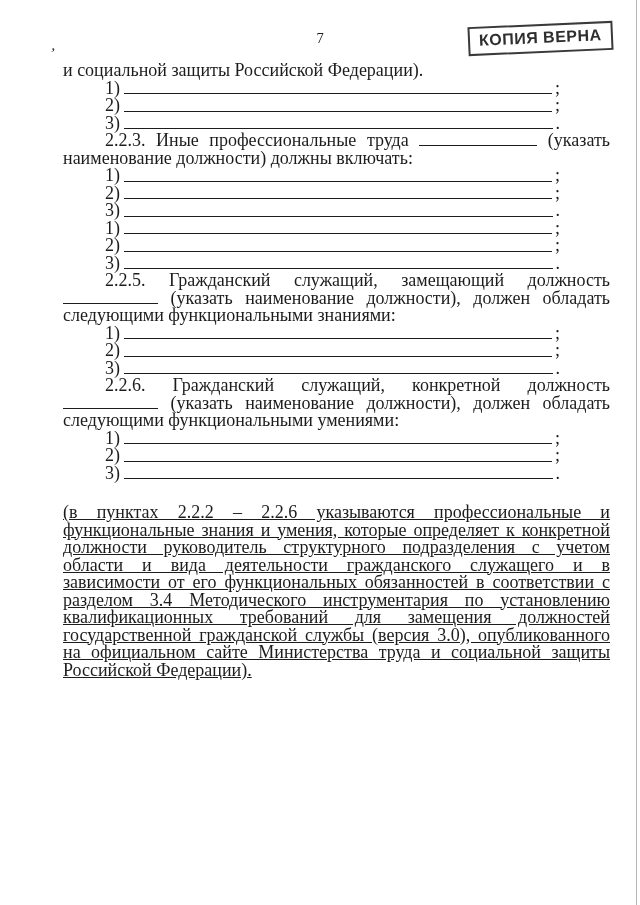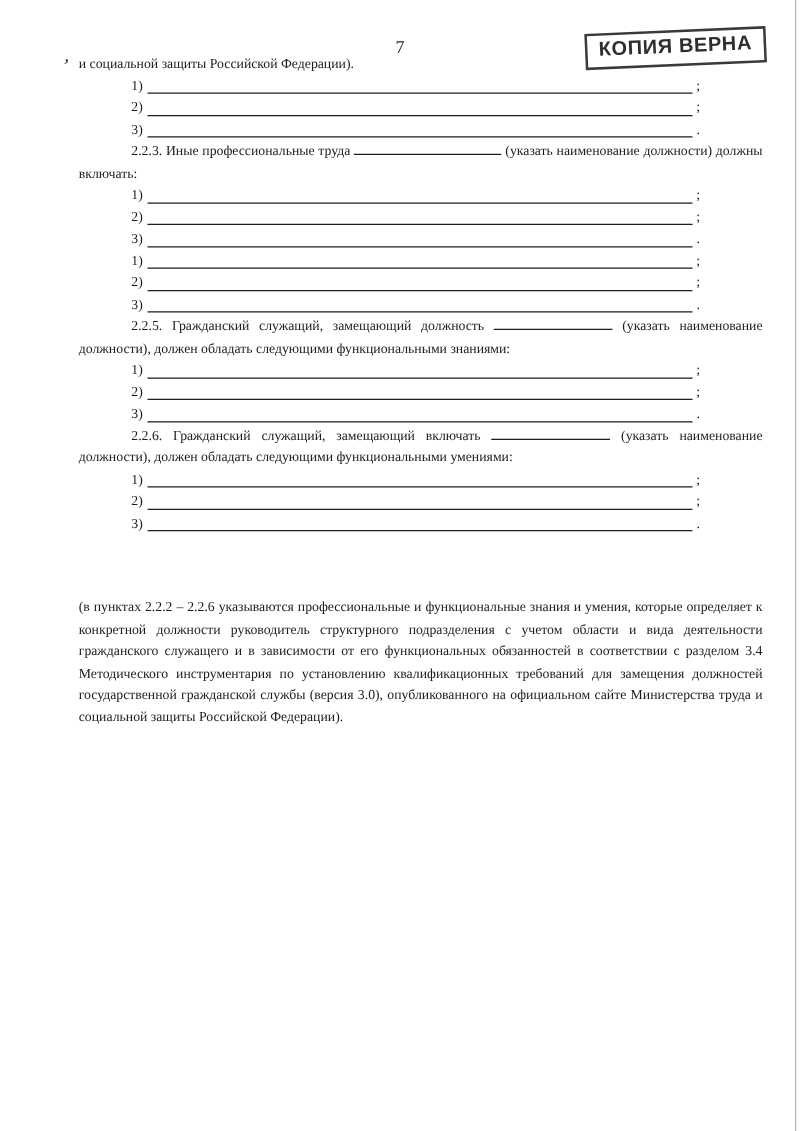--- a/index.html
+++ b/index.html
@@ -42,22 +42,22 @@
     font-family: "Liberation Sans", "DejaVu Sans", sans-serif;
     font-weight: bold;
     font-size: 16px;
     letter-spacing: 0.5px;
     color: #2e2e2e;
     transform: rotate(-2.5deg);
     background: rgba(255,255,255,0.6);
     white-space: nowrap;
   }
   .content {
-    padding-top: 43px;
-    font-size: 11px;
+    padding-top: 62px;
+    font-size: 18px;
     line-height: 17.5px;
   }
   .para {
     text-align: justify;
   }
   .indent { text-indent: 42px; }
   .blank {
     display: inline-block;
     height: 1px;
     border-bottom: 1px solid #1c1c1c;
@@ -73,21 +73,21 @@
     margin-left: 42px;
     margin-right: 50px;
   }
   .item .num { white-space: pre; }
   .item .fill {
     flex: 1;
     border-bottom: 1px solid #1c1c1c;
     margin: 0 3px 3px 4px;
     height: 1px;
   }
-  .note { margin-top: 50px; }
+  .note { margin-top: 22px; text-decoration: underline; }
 </style>
 </head>
 <body>
 
 <div class="page">
   <div class="scan-edge"></div>
   <span class="stray">,</span>
   <div class="page-number">7</div>
   <div class="stamp">КОПИЯ ВЕРНА</div>
 
@@ -154,21 +154,21 @@
         <span class="num">2)</span>
         <span class="fill"></span>
         <span class="punct">;</span>
       </div>
     <div class="item">
         <span class="num">3)</span>
         <span class="fill"></span>
         <span class="punct">.</span>
       </div>
 
-    <p class="para indent"><span>2.2.6. Гражданский служащий, замещающий включать </span><span class="blank w95"></span><span> (указать наименование должности), должен обладать следующими функциональными умениями:</span></p>
+    <p class="para indent"><span>2.2.6. Гражданский служащий, конкретной должность </span><span class="blank w95"></span><span> (указать наименование должности), должен обладать следующими функциональными умениями:</span></p>
     <div class="item">
         <span class="num">1)</span>
         <span class="fill"></span>
         <span class="punct">;</span>
       </div>
     <div class="item">
         <span class="num">2)</span>
         <span class="fill"></span>
         <span class="punct">;</span>
       </div>

